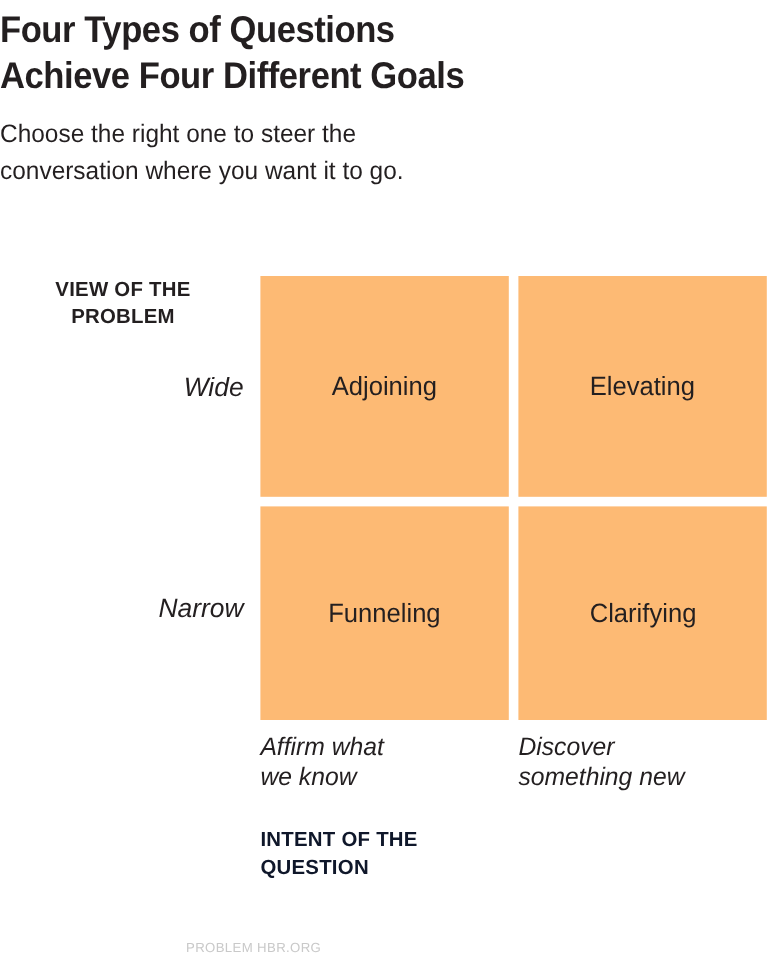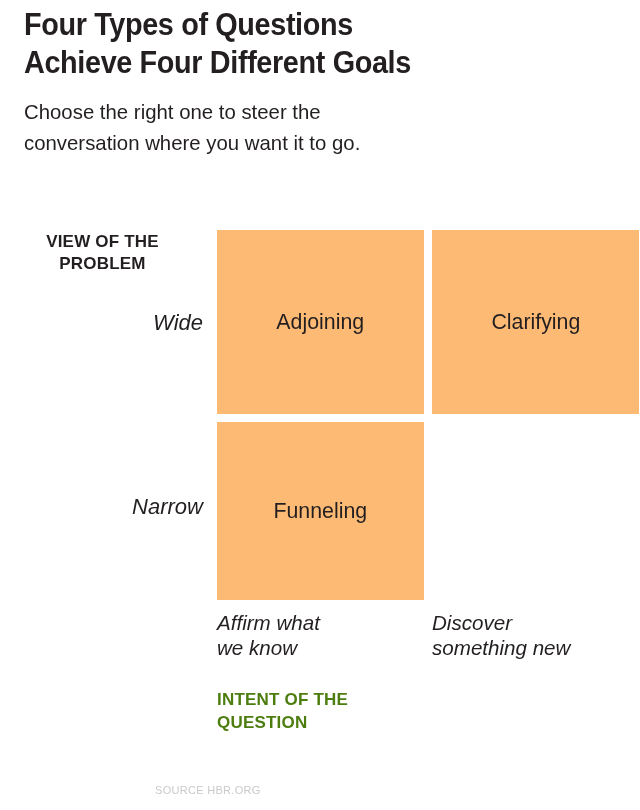--- a/index.html
+++ b/index.html
@@ -16,21 +16,20 @@
     color: #231f20;
     -webkit-font-smoothing: antialiased;
   }
 
   
   #header {
     position: absolute;
     left: 0;
     top: 0;
     width: 588px;
-    padding-left: 24px;
   }
   #title {
     margin: 0;
     padding: 6px 0 0 0;
     font-family: "Liberation Sans", sans-serif;
     font-weight: bold;
     font-size: 31px;
     line-height: 38px;
     letter-spacing: -0.4px;
     color: #231f20;
@@ -138,21 +137,21 @@
   #x-axis-title {
     position: absolute;
     left: 217px;
     top: 688px;
     width: 260px;
     font-family: "Liberation Sans", sans-serif;
     font-weight: bold;
     font-size: 17px;
     line-height: 23px;
     letter-spacing: 0.2px;
-    color: #4d7c0f;
+    color: #0f172a;
     white-space: pre-line;
   }
 
   
   #source-credit {
     position: absolute;
     left: 155px;
     top: 784px;
     width: 400px;
     height: 26px;
@@ -182,35 +181,38 @@
   <div class="y-tick" id="y-tick-narrow">Narrow</div>
 
   <div class="y-tick" id="y-tick-wide">Wide</div>
 
   <div id="matrix-grid">
 
     <div class="quadrant">
       <span class="quadrant-label">Adjoining</span>
     </div>
 
+    <div class="quadrant">
+      <span class="quadrant-label">Elevating</span>
+    </div>
+
+    <div class="quadrant">
+      <span class="quadrant-label">Funneling</span>
+    </div>
 
     <div class="quadrant">
       <span class="quadrant-label">Clarifying</span>
-    </div>
-
-    <div class="quadrant">
-      <span class="quadrant-label">Funneling</span>
     </div>
 
   </div>
 
   <div class="x-tick" id="x-tick-left">Affirm what
 we know</div>
 
   <div class="x-tick" id="x-tick-right">Discover
 something new</div>
 
   <div id="x-axis-title">INTENT OF THE
 QUESTION</div>
 
-  <div id="source-credit">SOURCE  HBR.ORG</div>
+  <div id="source-credit">PROBLEM  HBR.ORG</div>
 
 </div>
 
 </body></html>

